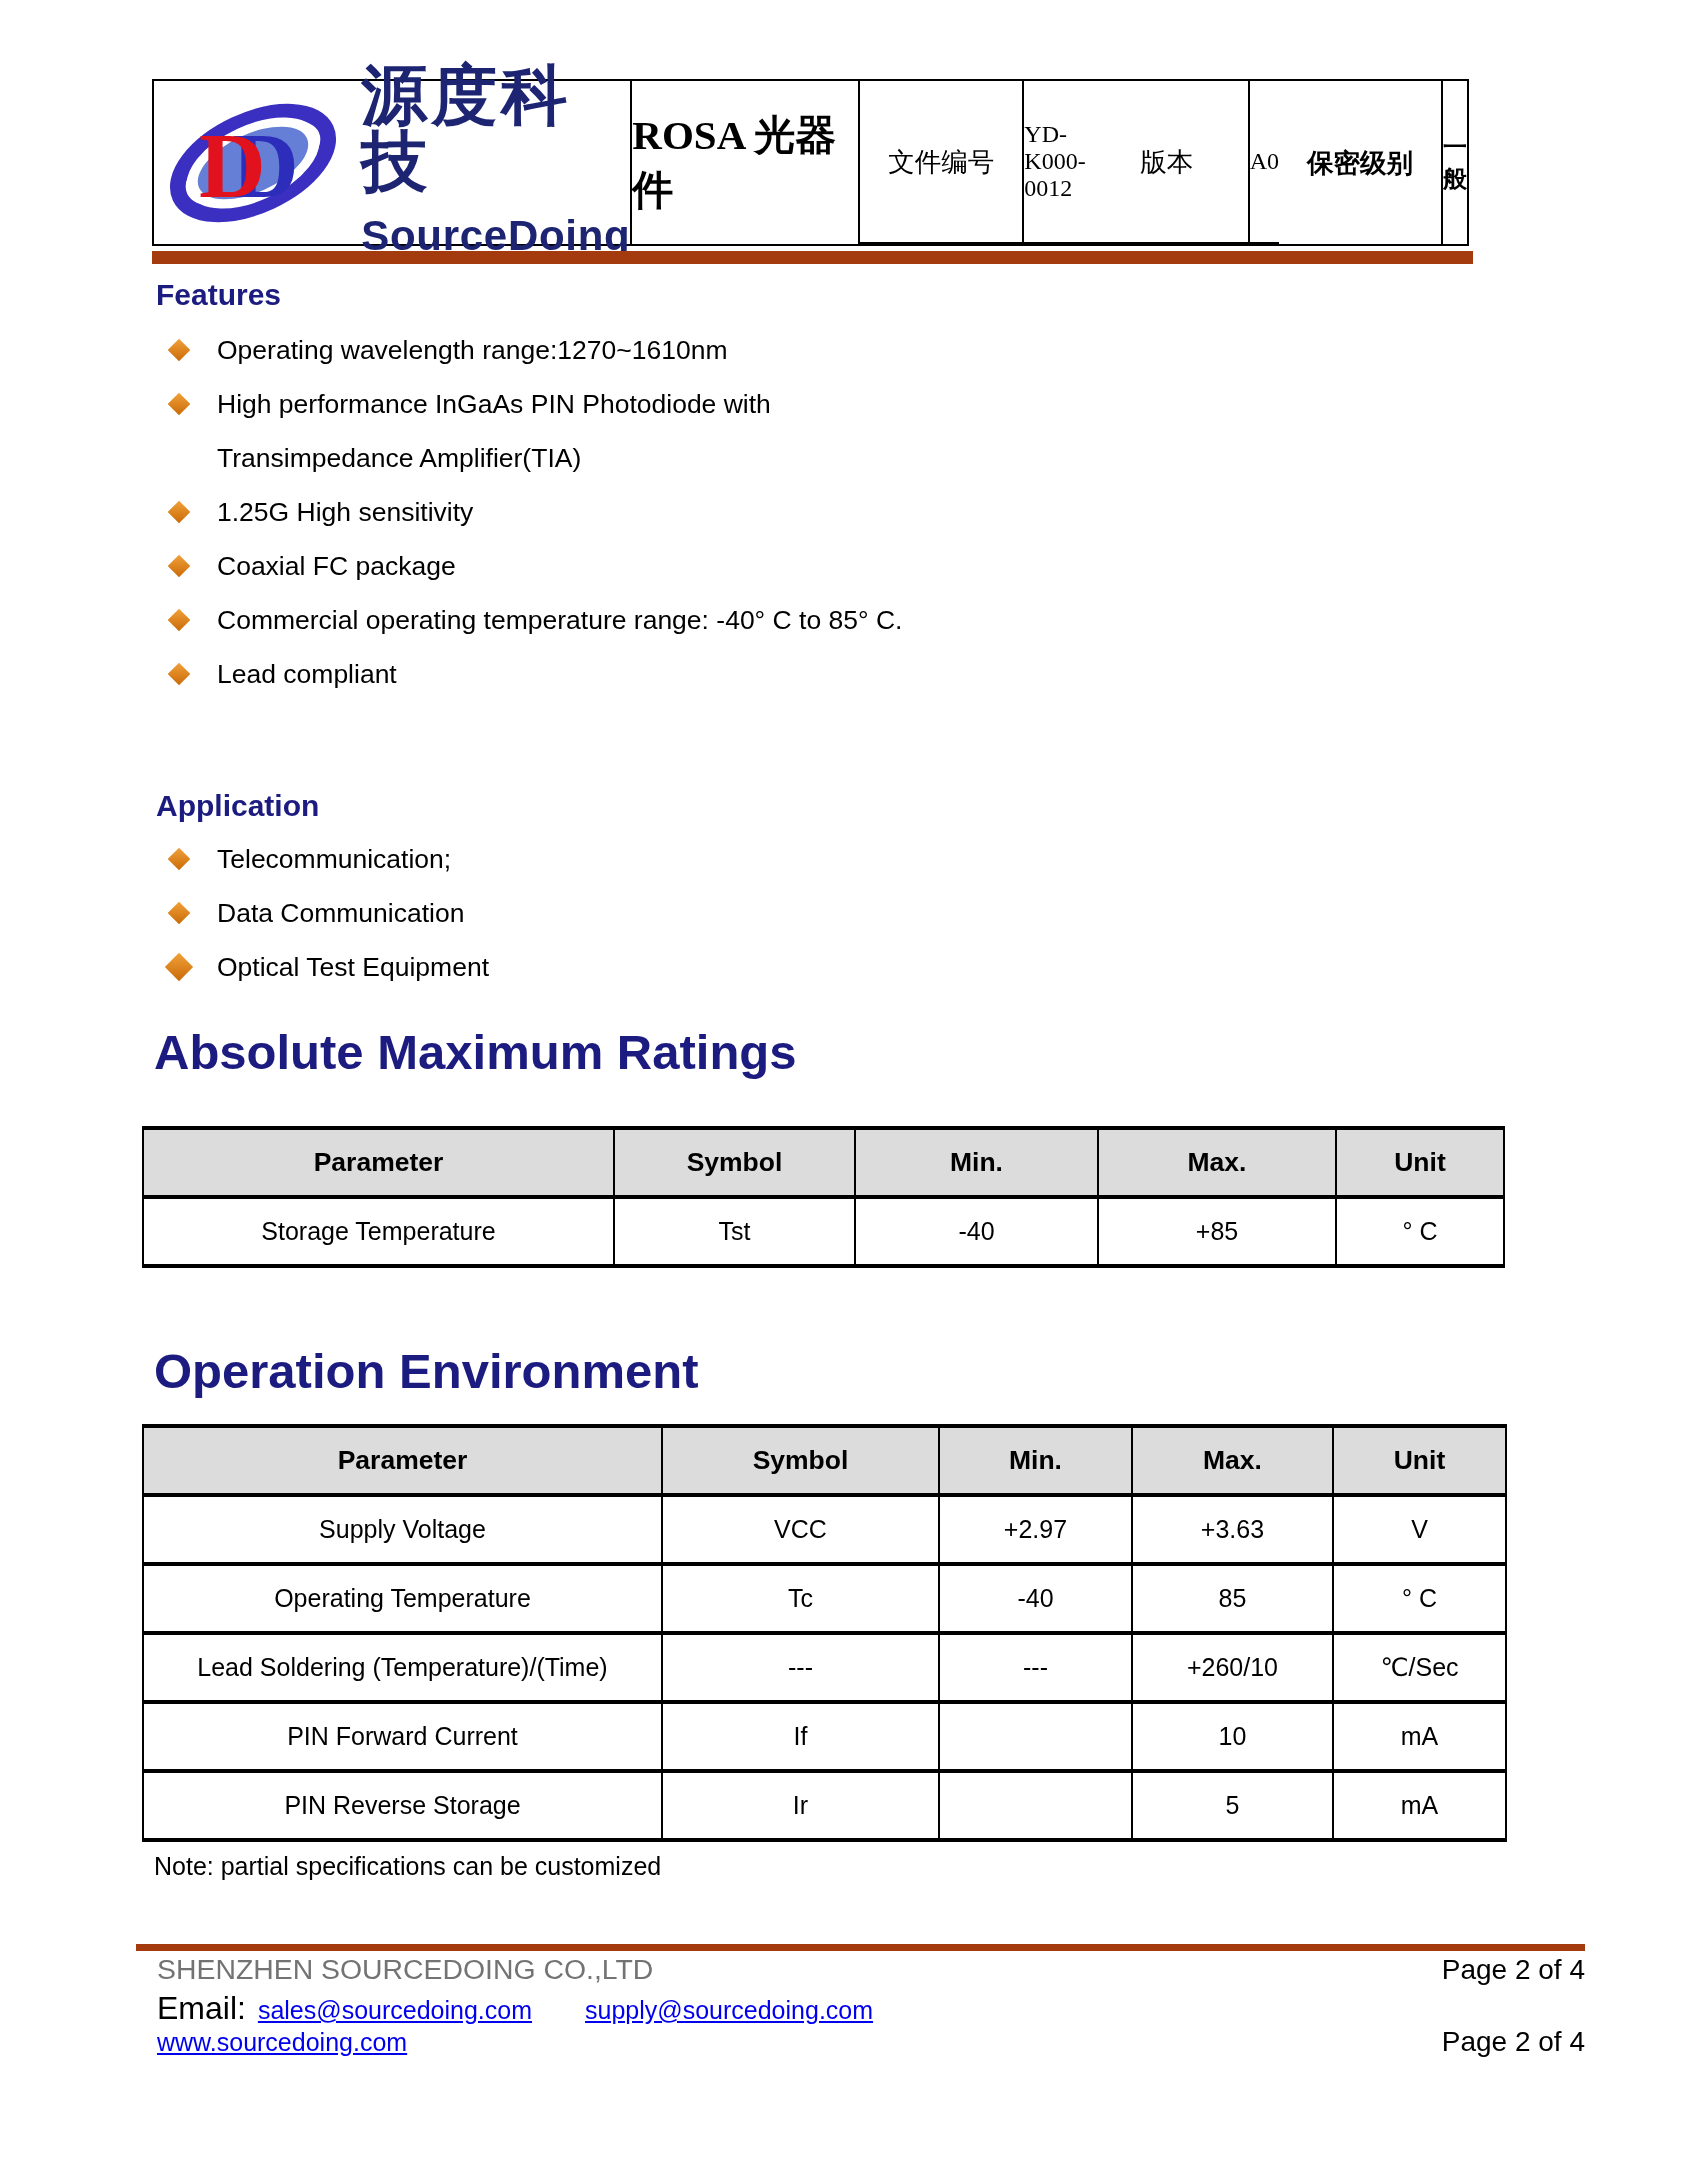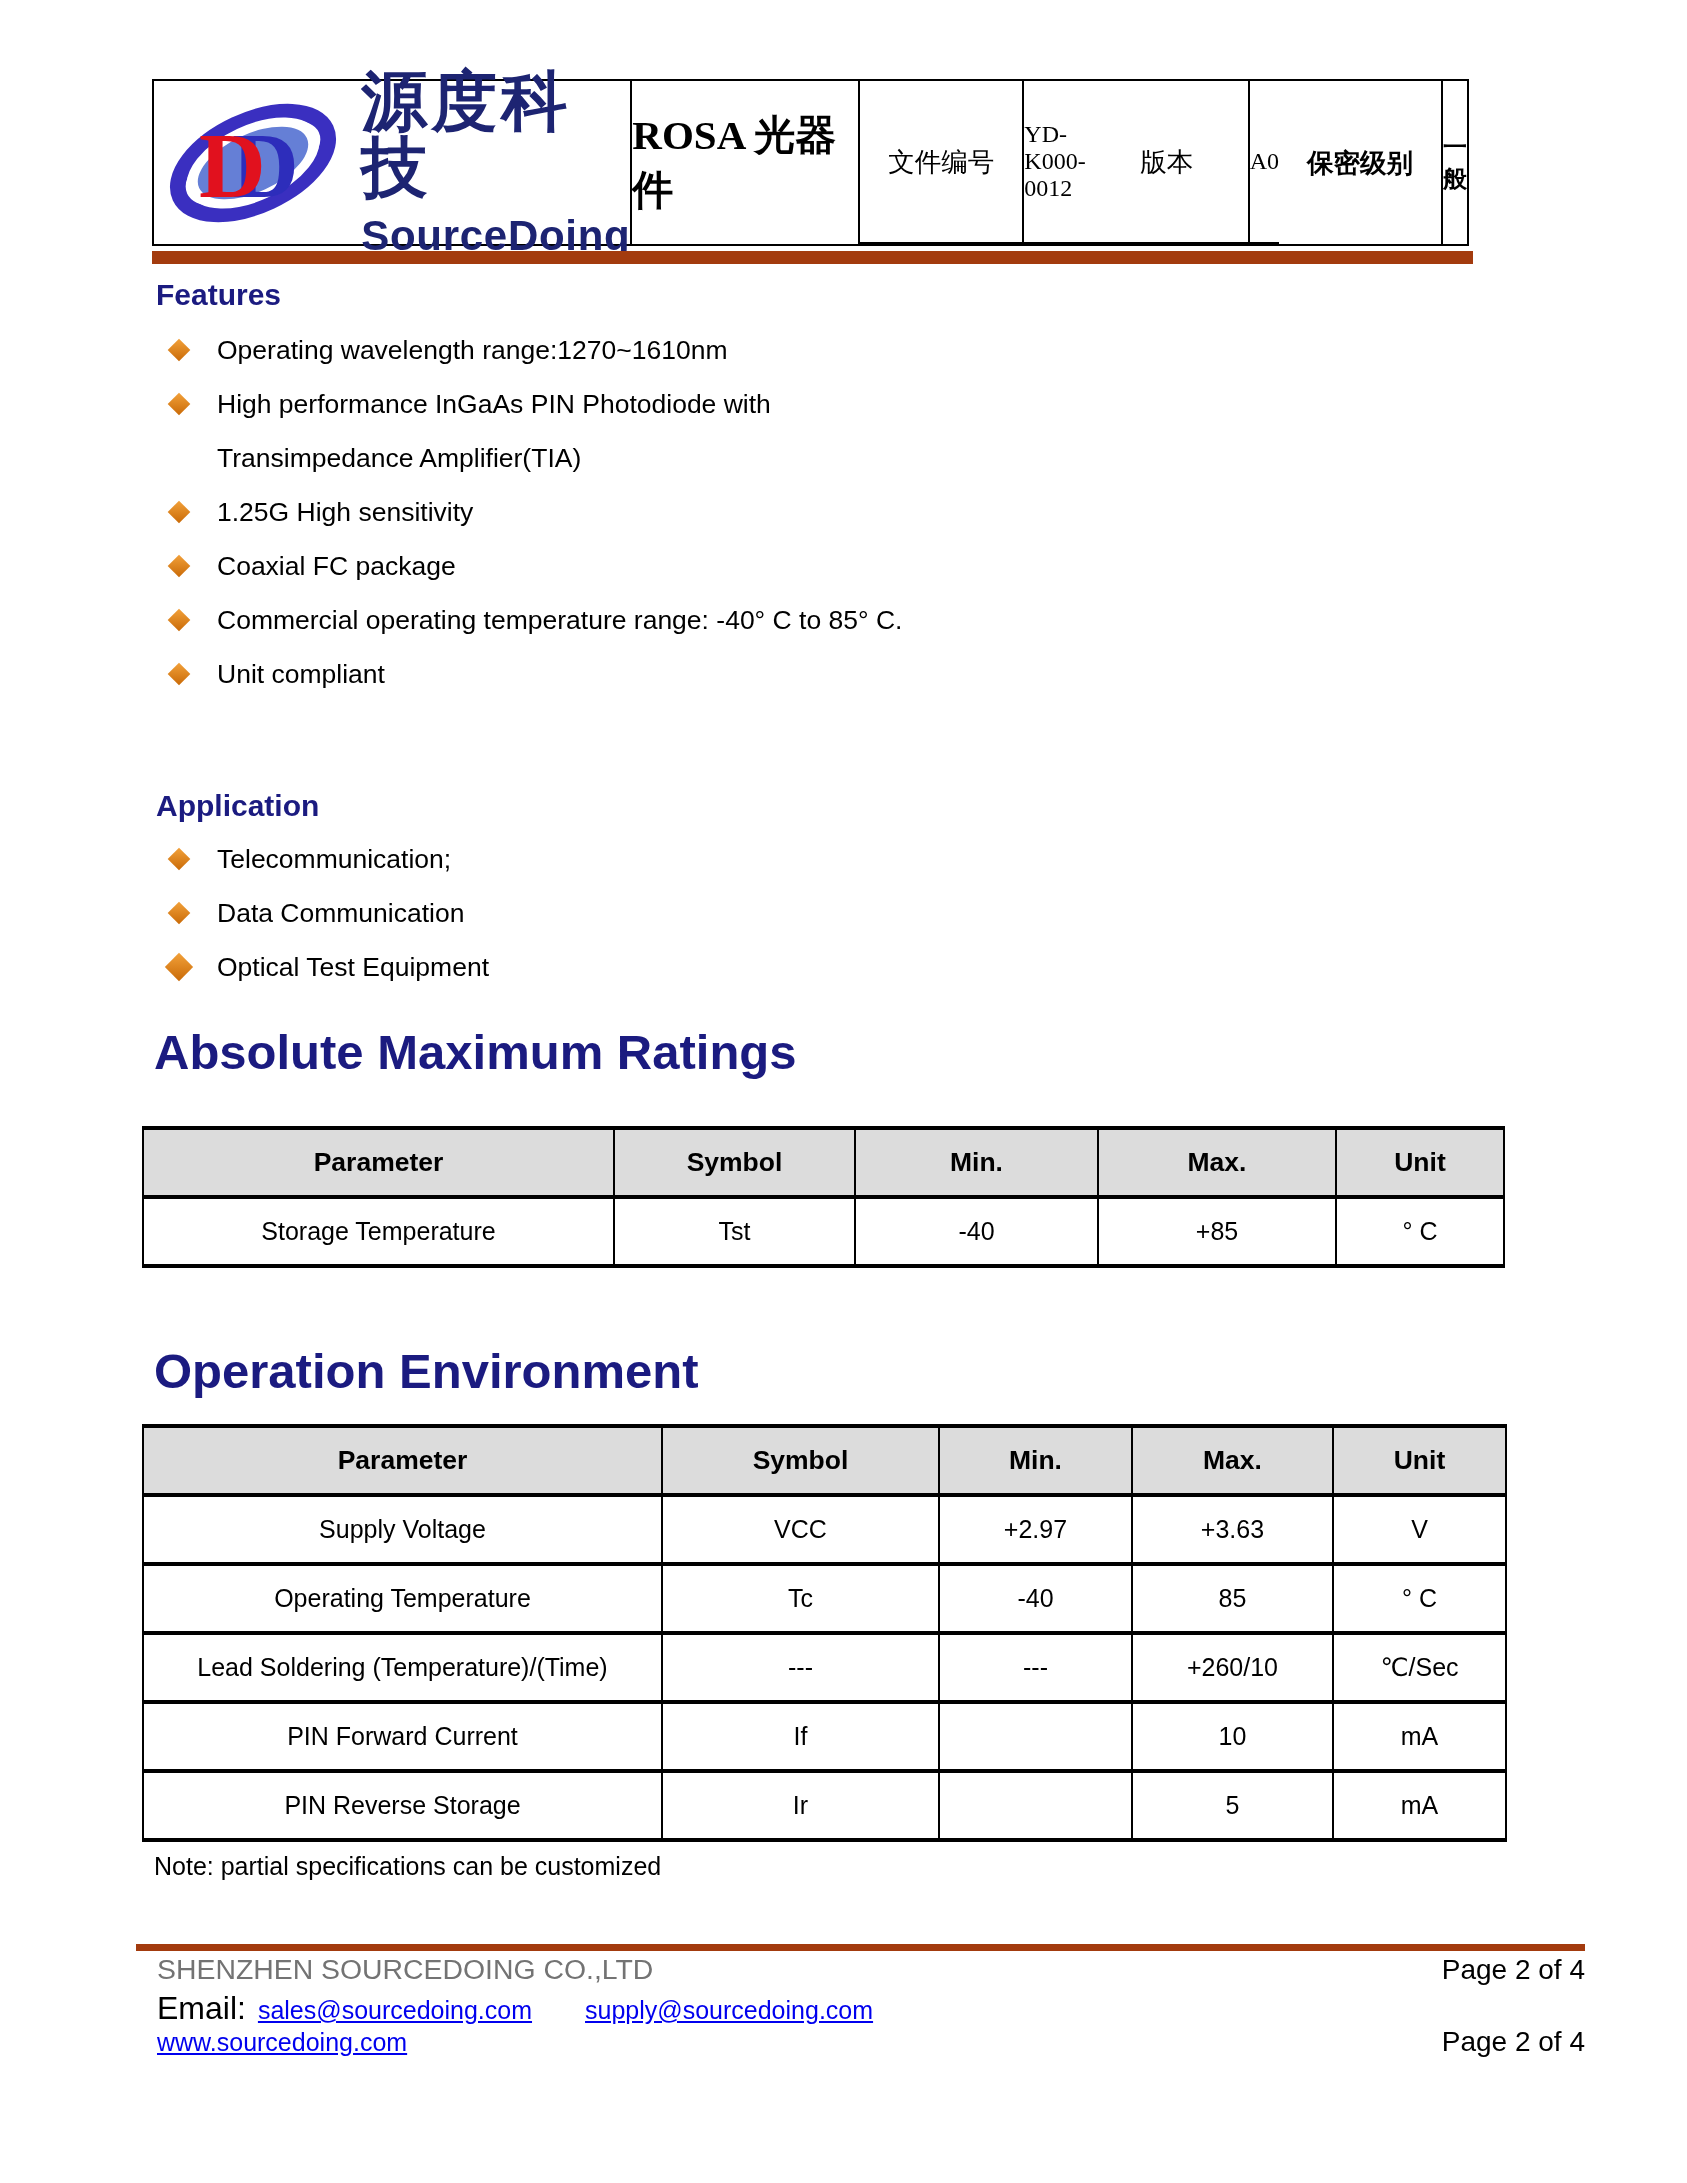--- a/index.html
+++ b/index.html
@@ -17,21 +17,21 @@
     width:1317px;height:167px;
     border:2.6px solid #000;
     display:flex;box-sizing:border-box;
     background:#fff;
   }
   .logo-cell{width:521px;border-right:2.6px solid #000;box-sizing:border-box;
     display:flex;align-items:center;justify-content:center;gap:9.3px;}
   .logo-svg{width:198px;height:136px;overflow:visible;flex:0 0 auto;}
   .logo-text{display:flex;flex-direction:column;align-items:flex-start;line-height:1;}
   .logo-cn{font-size:66px;font-weight:bold;color:#1d2472;letter-spacing:4px;
-    font-family:Liberation Sans, sans-serif;}
+    font-family:Liberation Mono, monospace;}
   .logo-en{font-size:42px;font-weight:bold;color:#1d2472;margin-top:15px;letter-spacing:0.7px;}
   .title-cell{width:380px;border-right:2.6px solid #000;box-sizing:border-box;
     display:flex;align-items:center;justify-content:center;
     font-family:"Liberation Serif","DejaVu Serif",serif;
     font-size:41px;font-weight:bold;}
   .meta-cell{flex:1;display:flex;flex-direction:row;}
   .meta-row{flex:1;display:flex;border-bottom:2.6px solid #000;}
   .meta-row:last-child{border-bottom:none;font-weight:bold;}
   .meta-label{width:164px;border-right:2.6px solid #000;box-sizing:border-box;
     display:flex;align-items:center;justify-content:center;
@@ -136,21 +136,21 @@
     <div class="li">
       <span class="diamond"></span>
       <span class="li-text">Coaxial FC package</span>
     </div>
     <div class="li">
       <span class="diamond"></span>
       <span class="li-text">Commercial operating temperature range: -40° C to 85° C.</span>
     </div>
     <div class="li">
       <span class="diamond"></span>
-      <span class="li-text">Unit compliant</span>
+      <span class="li-text">Lead compliant</span>
     </div>
   </div>
 
   <div class="h-small" style="left:156px;top:789px;">Application</div>
   <div class="blist" style="left:167px;top:832px;">
     <div class="li">
       <span class="diamond"></span>
       <span class="li-text">Telecommunication;</span>
     </div>
     <div class="li">

